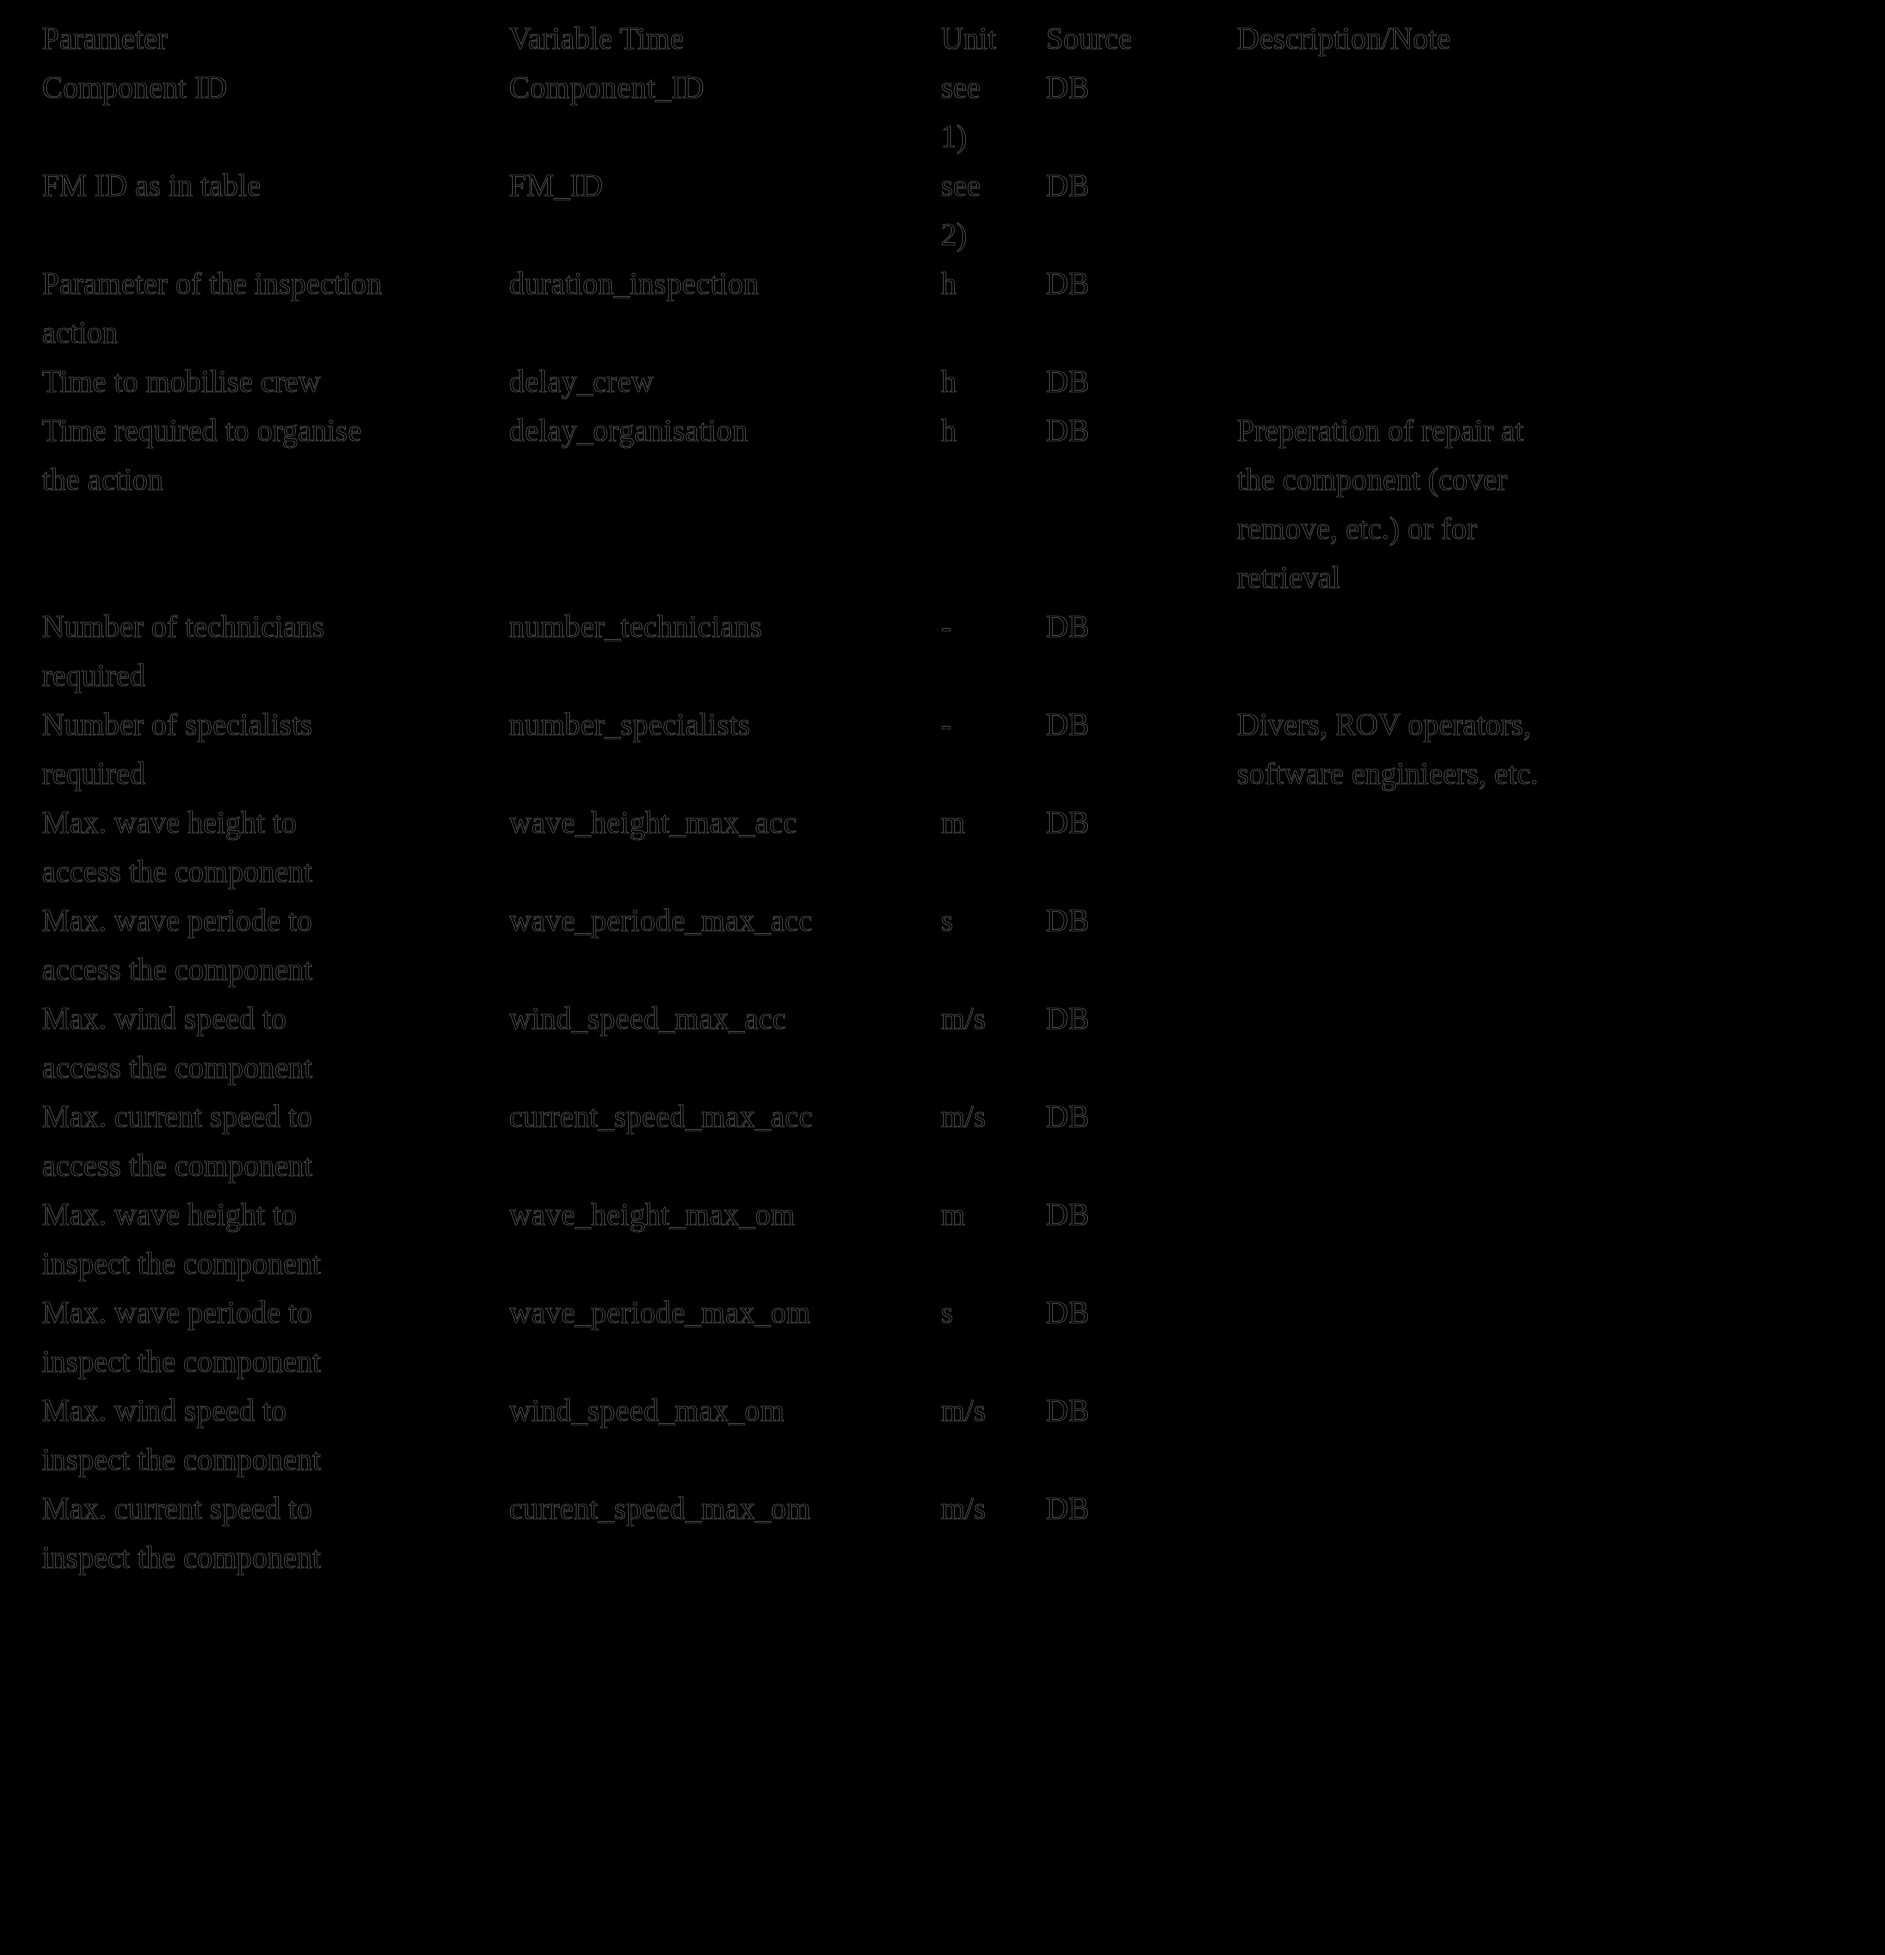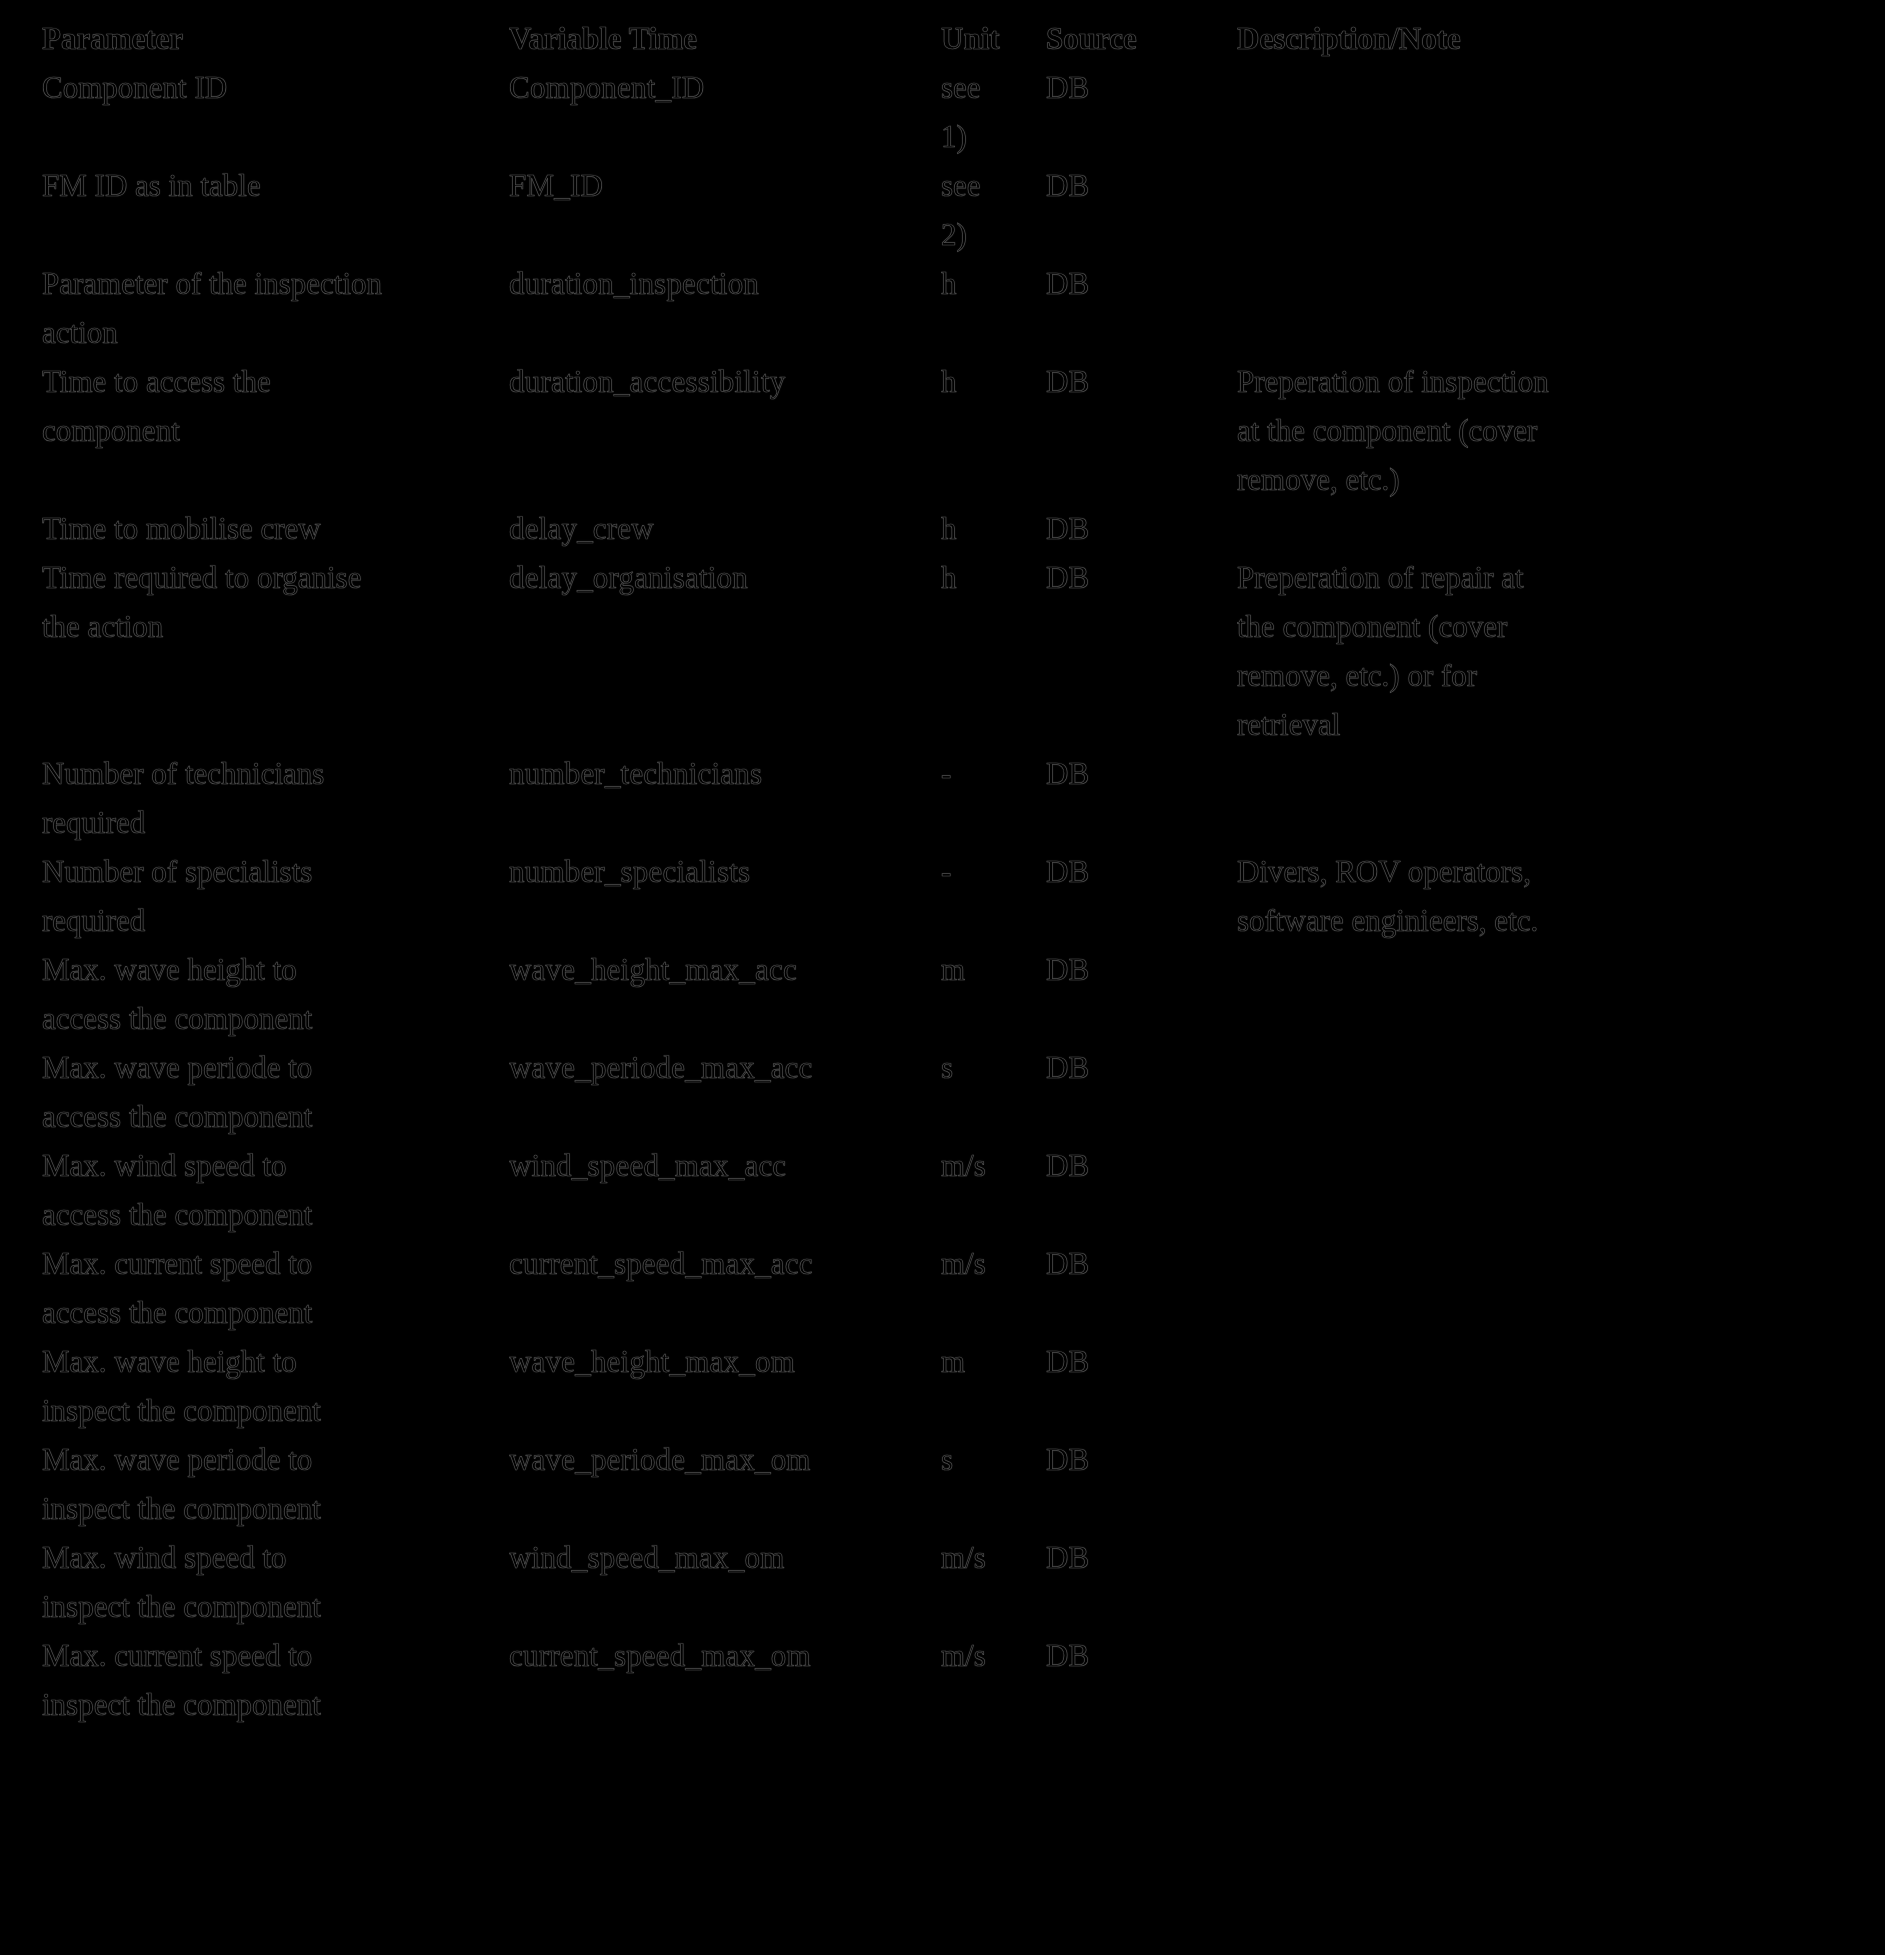--- a/index.html
+++ b/index.html
@@ -34,21 +34,21 @@
   col.c-source { width: 191px; }
   col.c-note   { width: 564px; }
   .doc-table th, .doc-table td {
     vertical-align: top;
     text-align: left;
     padding: 0 11.7px 0 0;
     white-space: pre-line;
     overflow: hidden;
   }
   .doc-table th {
-    font-weight: bold;
+    font-weight: normal;
     margin-left: 40px;
   }
   .var-cell {
     letter-spacing: 0.2px;
   }
 </style>
 </head>
 <body>
 
 <table class="doc-table">
@@ -89,30 +89,20 @@
 
   <tr>
     <td class="param-cell">Parameter of the inspection
 action</td>
     <td class="var-cell">duration_inspection</td>
     <td class="unit-cell">h</td>
     <td class="source-cell">DB</td>
     <td class="note-cell"></td>
   </tr>
 
-  <tr>
-    <td class="param-cell">Time to access the
-component</td>
-    <td class="var-cell">duration_accessibility</td>
-    <td class="unit-cell">h</td>
-    <td class="source-cell">DB</td>
-    <td class="note-cell">Preperation of inspection
-at the component (cover
-remove, etc.)</td>
-  </tr>
 
   <tr>
     <td class="param-cell">Time to mobilise crew</td>
     <td class="var-cell">delay_crew</td>
     <td class="unit-cell">h</td>
     <td class="source-cell">DB</td>
     <td class="note-cell"></td>
   </tr>
 
   <tr>

